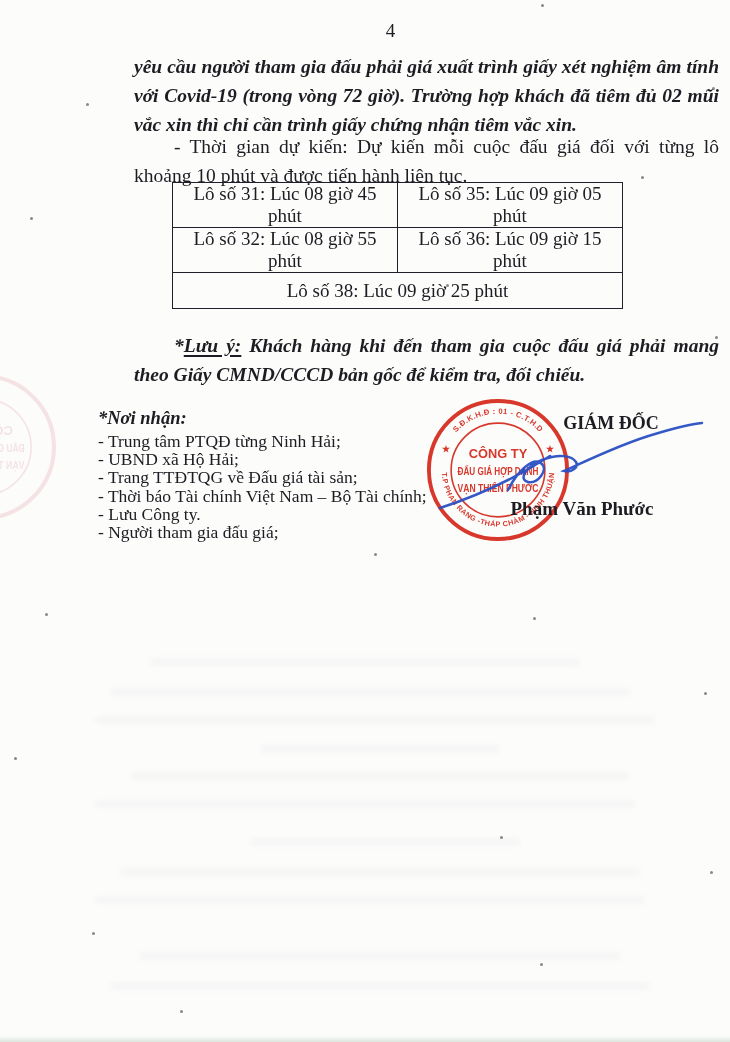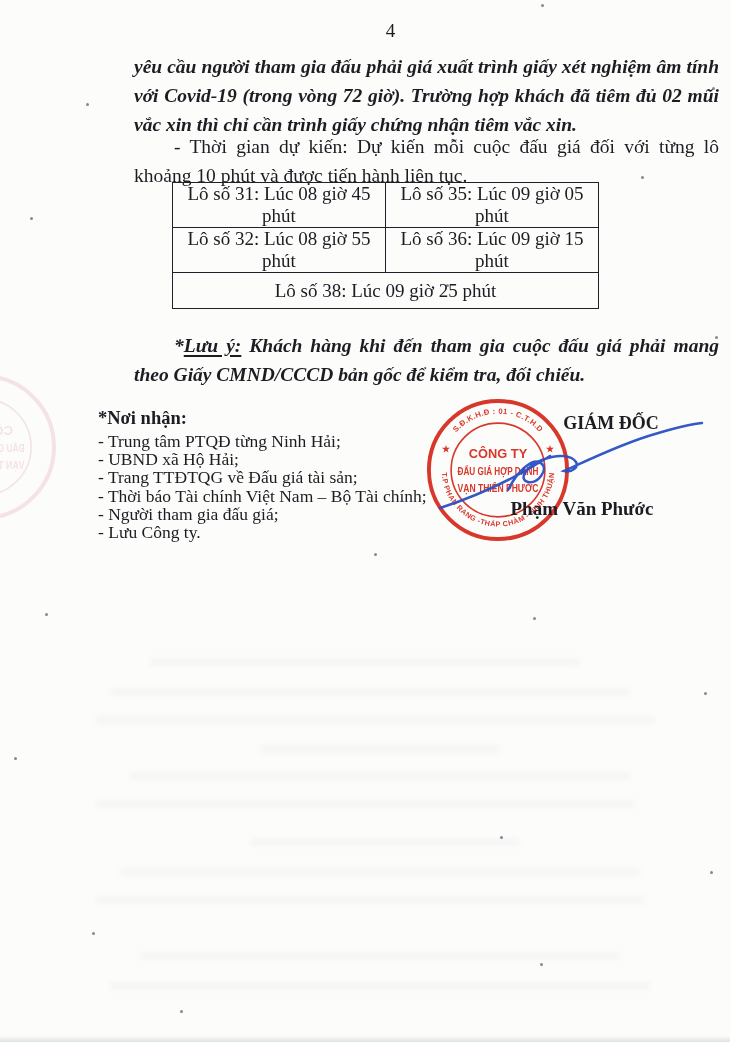--- a/index.html
+++ b/index.html
@@ -29,27 +29,27 @@
   .p5{top:375px;text-indent:47px;text-align:left;}
   .note-label{text-decoration:underline;text-decoration-thickness:1.5px;text-underline-offset:3px;}
   .schedule{
     position:absolute;left:172px;top:182px;
     border-collapse:collapse;
     font-size:19px;
   }
   .schedule td{
     border:1.7px solid #20202a;
     text-align:center;vertical-align:middle;
-    padding:0 0;
+    padding:0 6px;
   }
   .schedule .r1 td{height:29px;width:212px;}
   .schedule .r2 td{height:26px;}
   .schedule .r3 td{height:35px;}
   .recipients{position:absolute;left:98px;top:408px;font-size:17.5px;}
-  .recipients-heading{font-weight:bold;font-size:18.5px;margin-bottom:3px;}
+  .recipients-heading{font-weight:bold;font-style:italic;font-size:18.5px;margin-bottom:3px;}
   .recipients-item{line-height:18.2px;}
   .sig-title{
     position:absolute;left:526px;top:413px;width:170px;
     text-align:center;font-weight:bold;font-size:18px;z-index:4;
   }
   .sig-name{
     position:absolute;left:497px;top:498px;width:170px;
     text-align:center;font-weight:bold;font-size:19px;z-index:4;
   }
   .stamp-wrap{position:absolute;left:424px;top:396px;width:148px;height:148px;z-index:1;}
@@ -100,22 +100,22 @@
 
   <div class="body-text bold-italic p4"><span>*</span><span class="note-label">Lưu ý:</span><span> Khách hàng khi đến tham gia cuộc đấu giá phải mang theo Giấy CMND/CCCD bản gốc để kiểm tra, đối chiếu.</span></div>
 
 
   <div class="recipients">
     <div class="recipients-heading">*Nơi nhận:</div>
     <div class="recipients-item">- Trung tâm PTQĐ từng Ninh Hải;</div>
     <div class="recipients-item">- UBND xã Hộ Hải;</div>
     <div class="recipients-item">- Trang TTĐTQG về Đấu giá tài sản;</div>
     <div class="recipients-item">- Thời báo Tài chính Việt Nam – Bộ Tài chính;</div>
+    <div class="recipients-item">- Lưu Công ty.</div>
     <div class="recipients-item">- Người tham gia đấu giá;</div>
-    <div class="recipients-item">- Lưu Công ty.</div>
   </div>
 
   <div class="sig-title">GIÁM ĐỐC</div>
 
   <div class="stamp-wrap">
     <svg viewBox="0 0 150 150">
       <defs>
         <path id="arc-top" d="M 25.6 46.5 A 57 57 0 0 1 124.4 46.5" fill="none"></path>
         <path id="arc-bottom" d="M 19.3 63.2 A 57 57 0 1 0 130.7 63.2" fill="none"></path>
       </defs>

